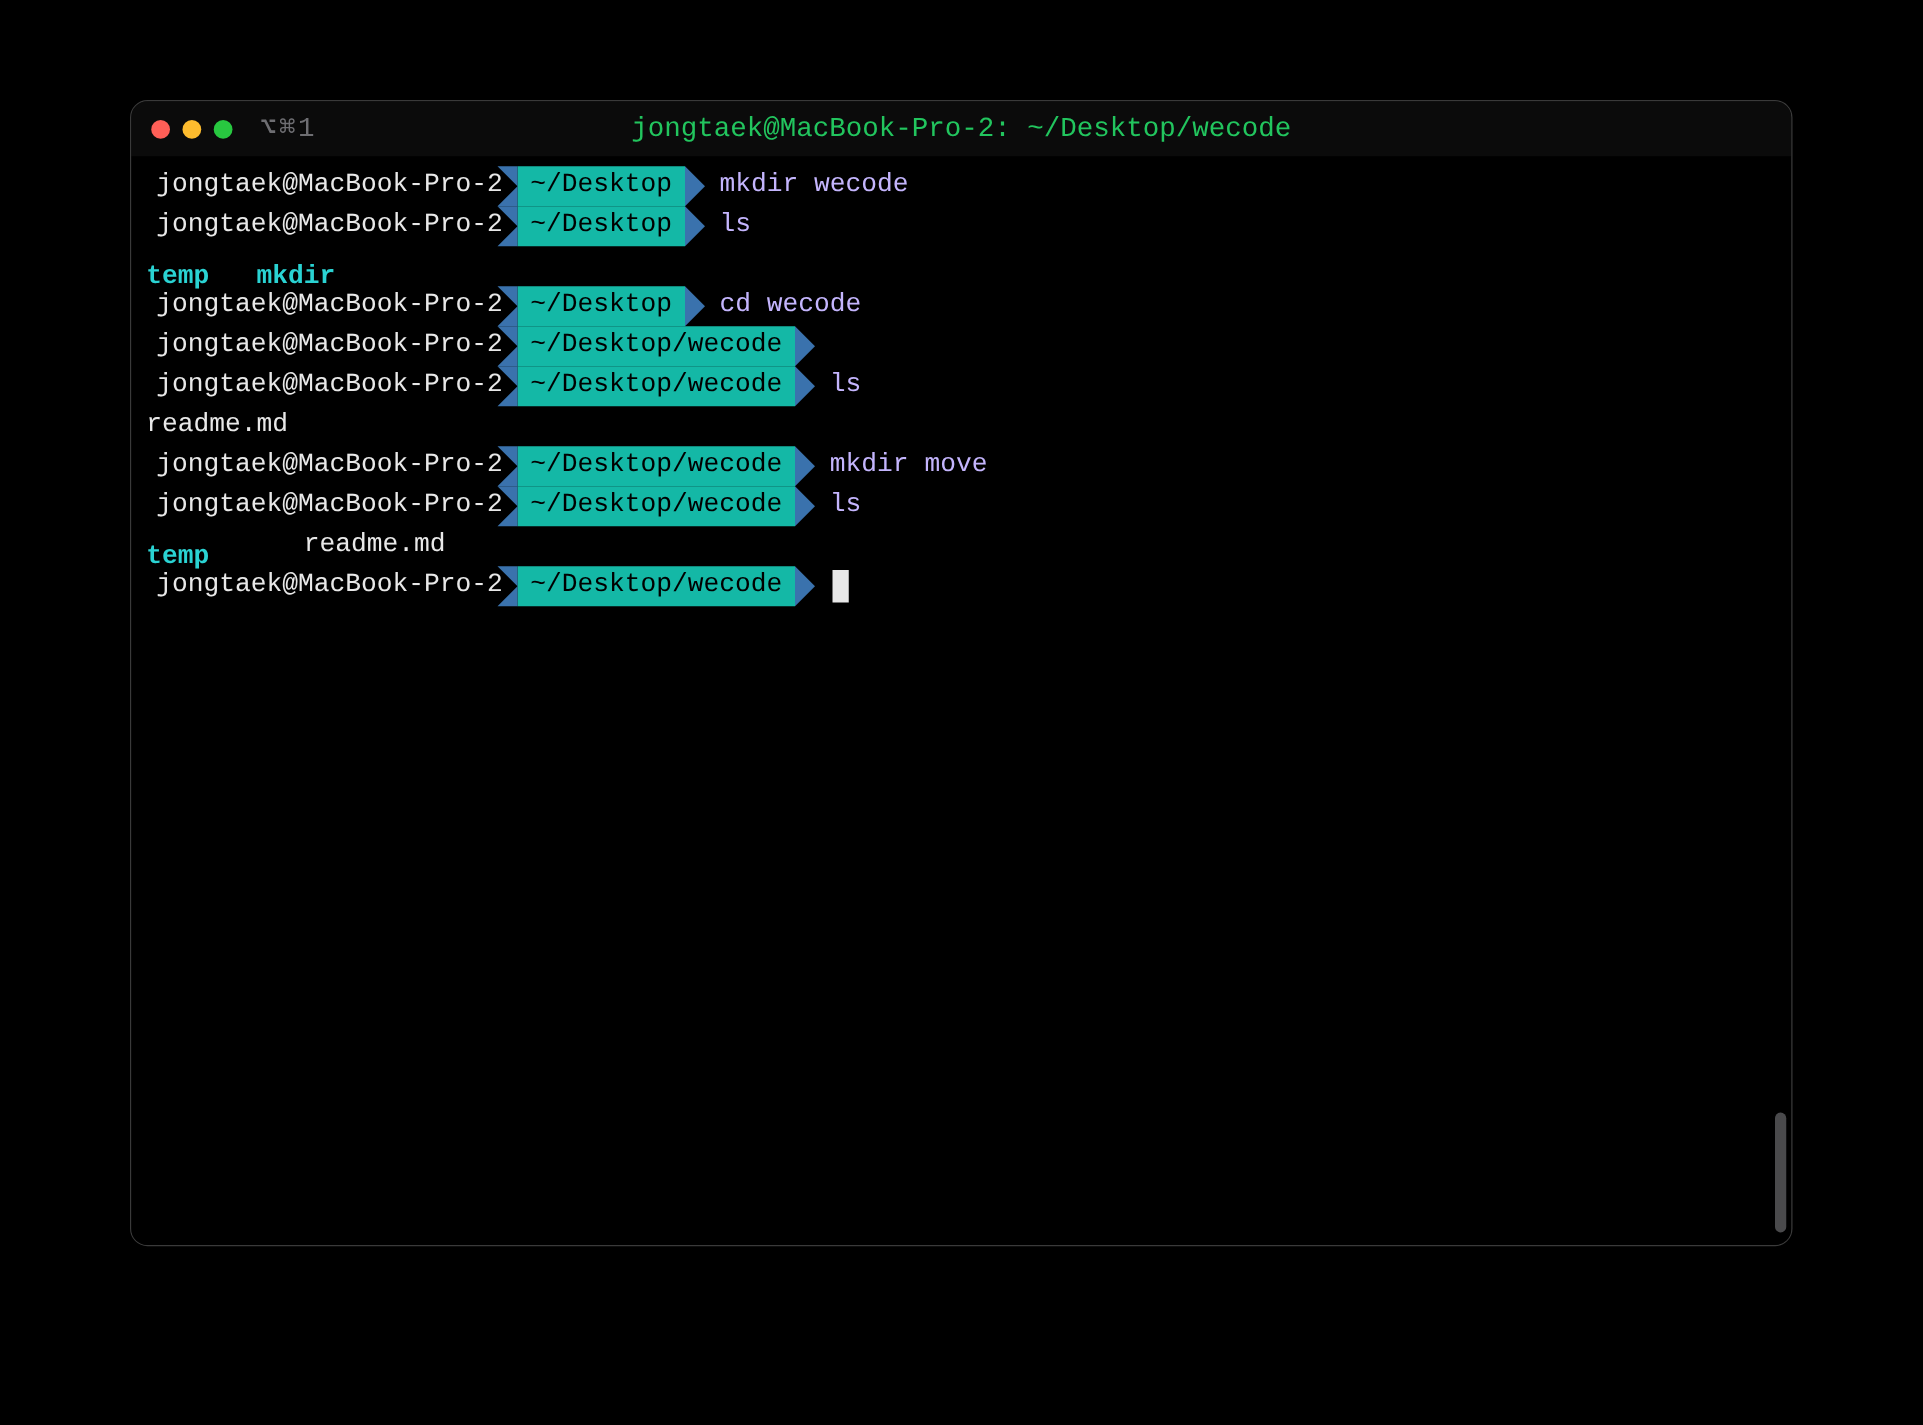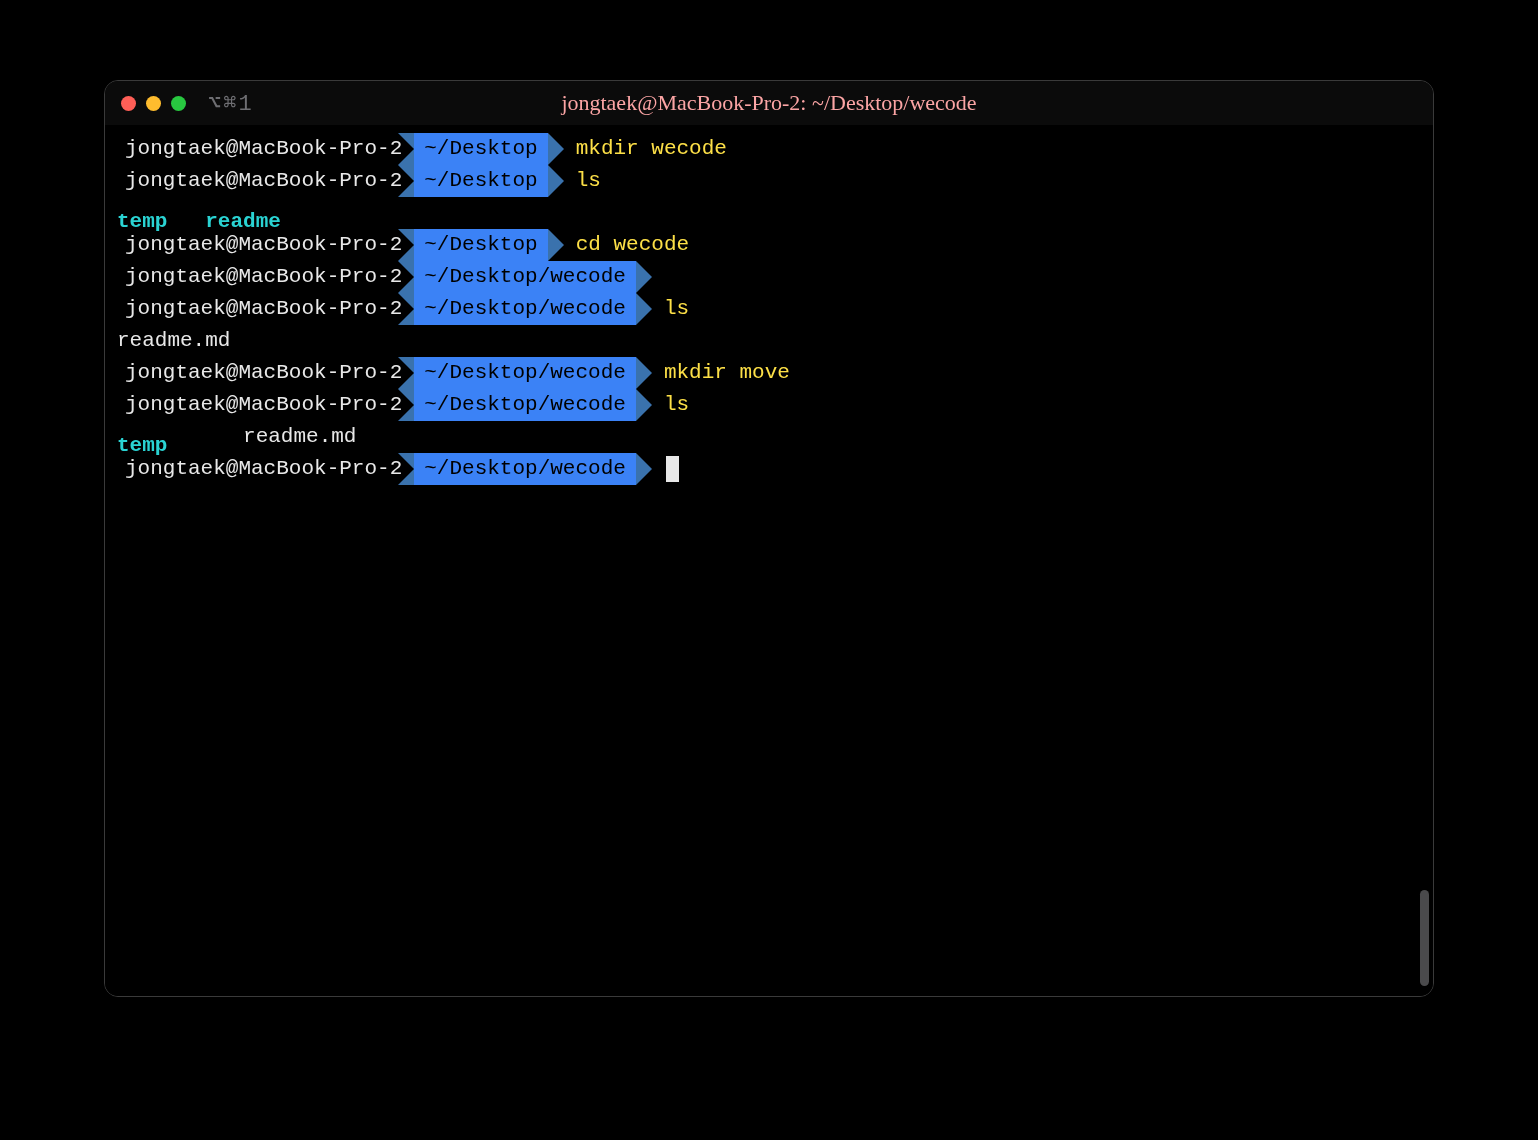--- a/index.html
+++ b/index.html
@@ -49,24 +49,24 @@
     color: #6e6e72;
     font-size: 22px;
     letter-spacing: 2px;
     display: flex;
     align-items: center;
   }
   .window-title {
     position: absolute;
     left: 0; right: 0;
     text-align: center;
-    color: #fca5a5;
+    color: #22c55e;
     font-size: 22px;
     pointer-events: none;
-    font-family: Liberation Serif, serif;
+    font-family: Liberation Mono, monospace;
   }
   .terminal-body {
     flex: 1;
     background: #000;
     padding: 8px 12px 12px 12px;
     font-size: 21px;
     line-height: 32px;
     color: #e8e8e8;
     position: relative;
     overflow: hidden;
@@ -77,21 +77,21 @@
     align-items: center;
     height: 32px;
   }
   .host {
     color: #e8e8e8;
     padding-left: 8px;
     padding-right: 12px;
   }
   .path-badge {
     display: inline-flex;
-    background: #3b82f6;
+    background: #14b8a6;
     color: #000;
     height: 32px;
     padding-left: 4px;
     padding-right: 4px;
     position: relative;
     margin-right: 20px;
   }
   .path-badge::before {
     content: "";
     position: absolute;
@@ -108,21 +108,21 @@
     top: 0;
     border-top: 16px solid transparent;
     border-bottom: 16px solid transparent;
     border-left: 16px solid #3a72ad;
   }
   .path-text {
     color: #000;
     padding: 0 6px;
   }
   .cmd {
-    color: #fde047;
+    color: #c4b5fd;
     padding-left: 8px;
   }
   .output {
     color: #e8e8e8;
     padding-left: 0;
   }
   .cyan { color: #2ad3d3; font-weight: bold; margin-top: 17px; }
   .cursor-block {
     display: inline-block;
     width: 13px;
@@ -167,21 +167,21 @@
 
     <div class="line">
       <span class="host">jongtaek@MacBook-Pro-2</span>
       <span class="path-badge">
         <span class="path-text">~/Desktop</span>
       </span>
       <span class="cmd">ls</span>
     </div>
 
     <div class="line">
-      <span class="cyan">temp</span><span class="output">   </span><span class="cyan">readme</span>
+      <span class="cyan">temp</span><span class="output">   </span><span class="cyan">mkdir</span>
     </div>
 
     <div class="line">
       <span class="host">jongtaek@MacBook-Pro-2</span>
       <span class="path-badge">
         <span class="path-text">~/Desktop</span>
       </span>
       <span class="cmd">cd wecode</span>
     </div>
 

